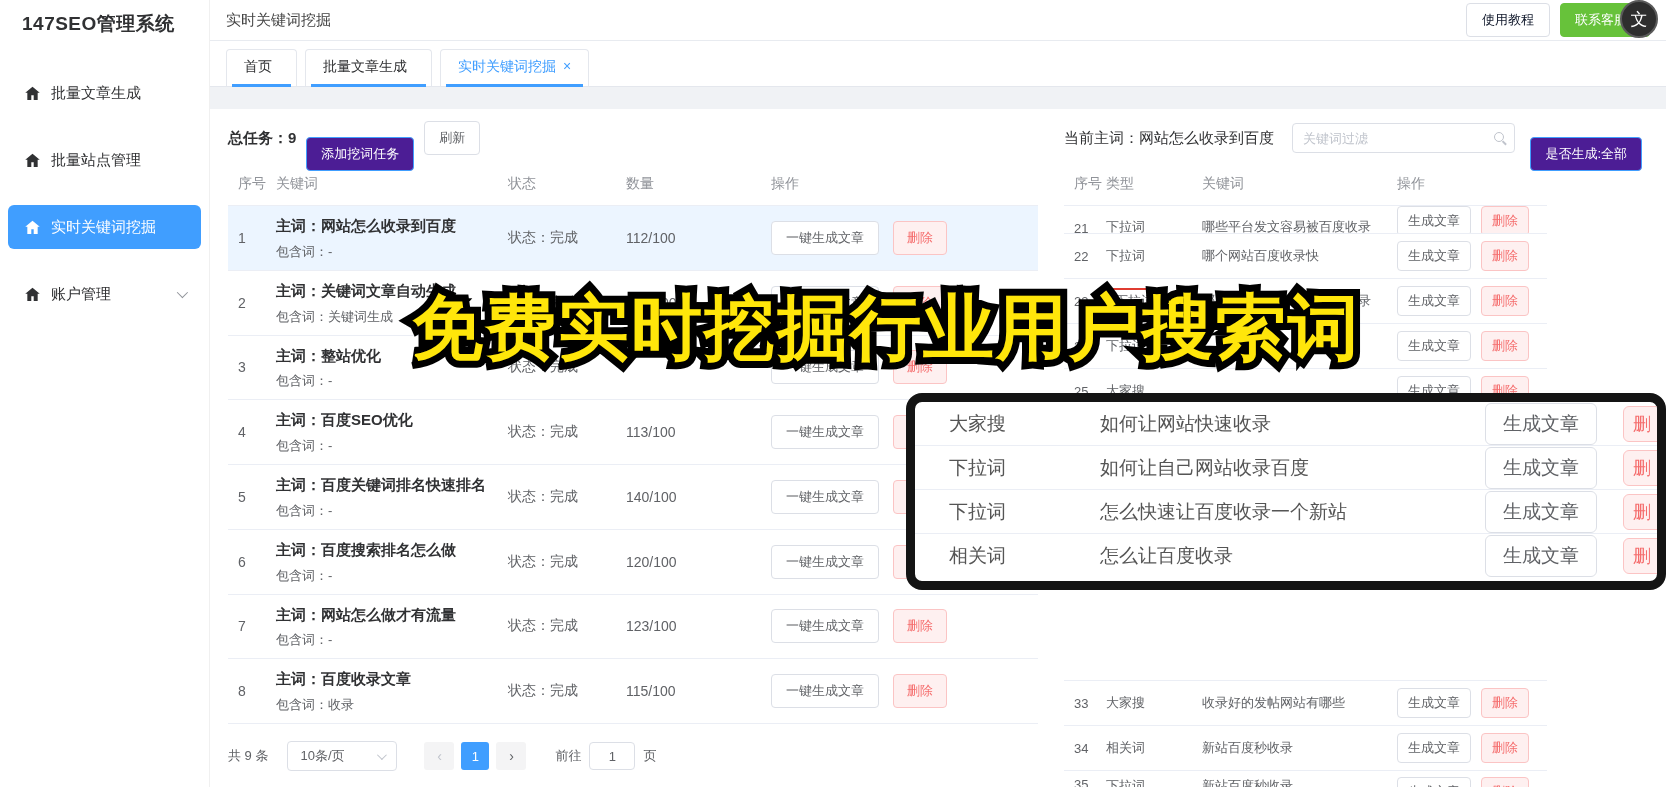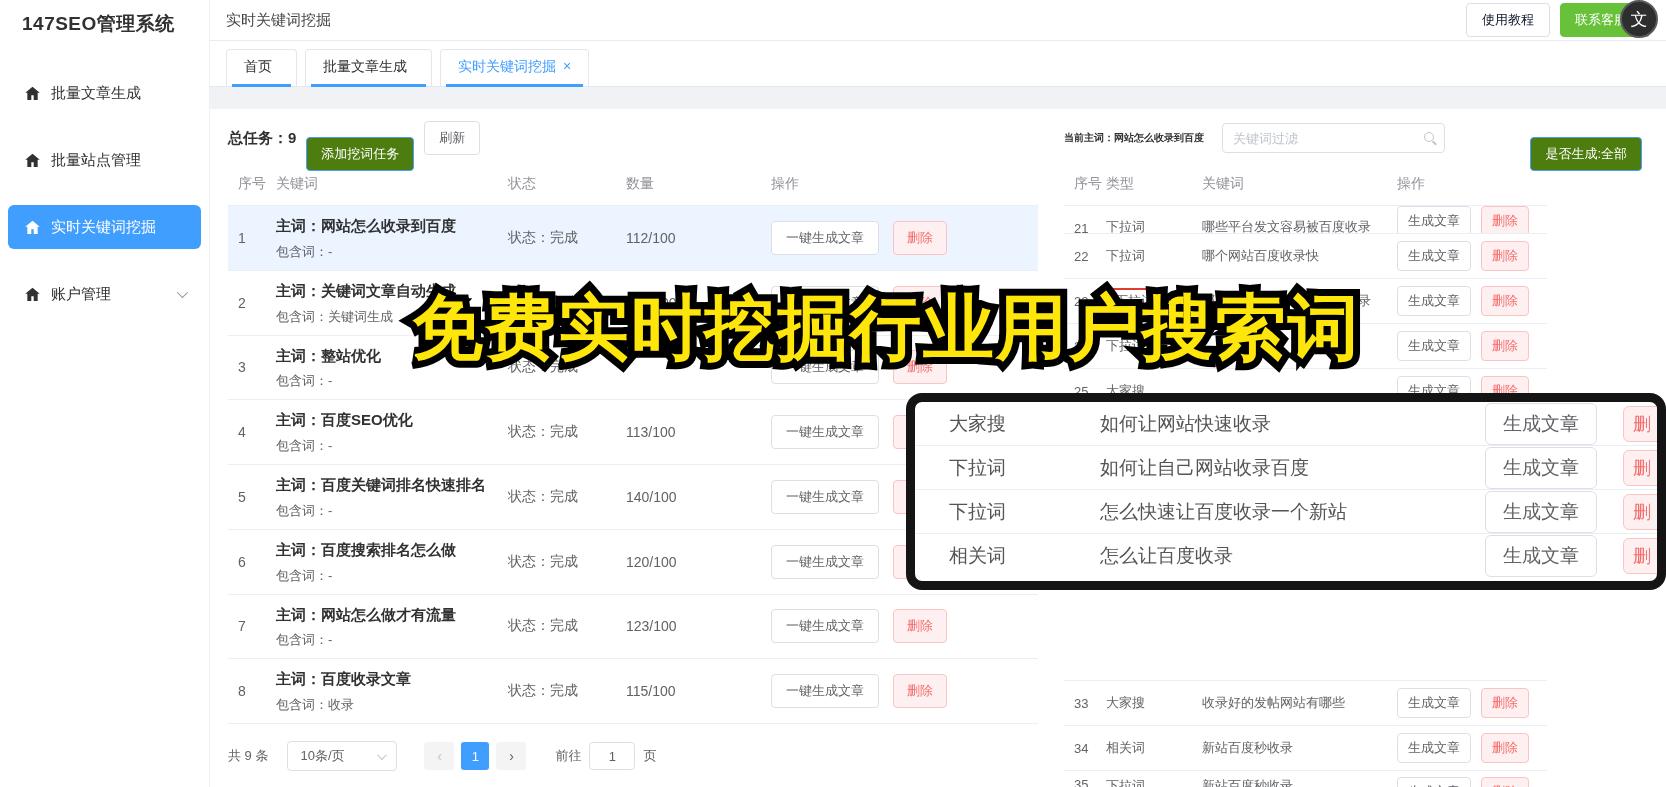--- a/index.html
+++ b/index.html
@@ -48,28 +48,28 @@
 
   .graystrip { height:22px; flex:none; background:#f0f2f5; }
   .content { flex:1; min-height:0; display:flex; background:#fff; }
 
   
   .left-panel  { width:838px; flex:none; padding:14px 10px 0 18px; }
   .right-panel { flex:1; min-width:0; padding:14px 24px 0 16px; }
 
   .panel-head { height:30px; display:flex; align-items:center; gap:10px; margin-bottom:14px; }
   .total-label { font-size:15px; font-weight:bold; }
-  .btn-primary { background:#4d7c0f; border:1px solid #409eff; color:#fff; font-size:13px;
+  .btn-primary { background:#4c1d95; border:1px solid #409eff; color:#fff; font-size:13px;
                  padding:7px 14px; border-radius:4px; cursor:pointer;margin-top:32px; }
   .btn-plain   { background:#fff; border:1px solid #dcdfe6; color:#606266; font-size:13px;
                  padding:7px 14px; border-radius:4px; cursor:pointer; white-space:nowrap; }
   .btn-danger  { background:#fef0f0; border:1px solid #fbc4c4; color:#f56c6c; font-size:13px;
                  padding:7px 13px; border-radius:4px; cursor:pointer; white-space:nowrap; }
 
-  .cur-word { font-size:10px; font-weight:bold; white-space:nowrap; }
+  .cur-word { font-size:15px; font-weight:normal; white-space:nowrap; }
   .filter-wrap { position:relative; margin-left:8px; }
   .filter-input { width:223px; height:30px; border:1px solid #dcdfe6; border-radius:4px;
                   padding:0 28px 0 10px; font-size:13px; color:#606266;
                   font-family:inherit; }
   .filter-input::placeholder { color:#c0c4cc; }
   .search-glyph { position:absolute; right:11px; top:9px; width:10px; height:10px;
                   border:1.5px solid #c0c4cc; border-radius:50%; }
   .search-glyph::after { content:''; position:absolute; width:5px; height:1.5px; background:#c0c4cc;
                   transform:rotate(45deg); right:-4px; bottom:-2px; }
   .gen-all { margin-left:auto; }

